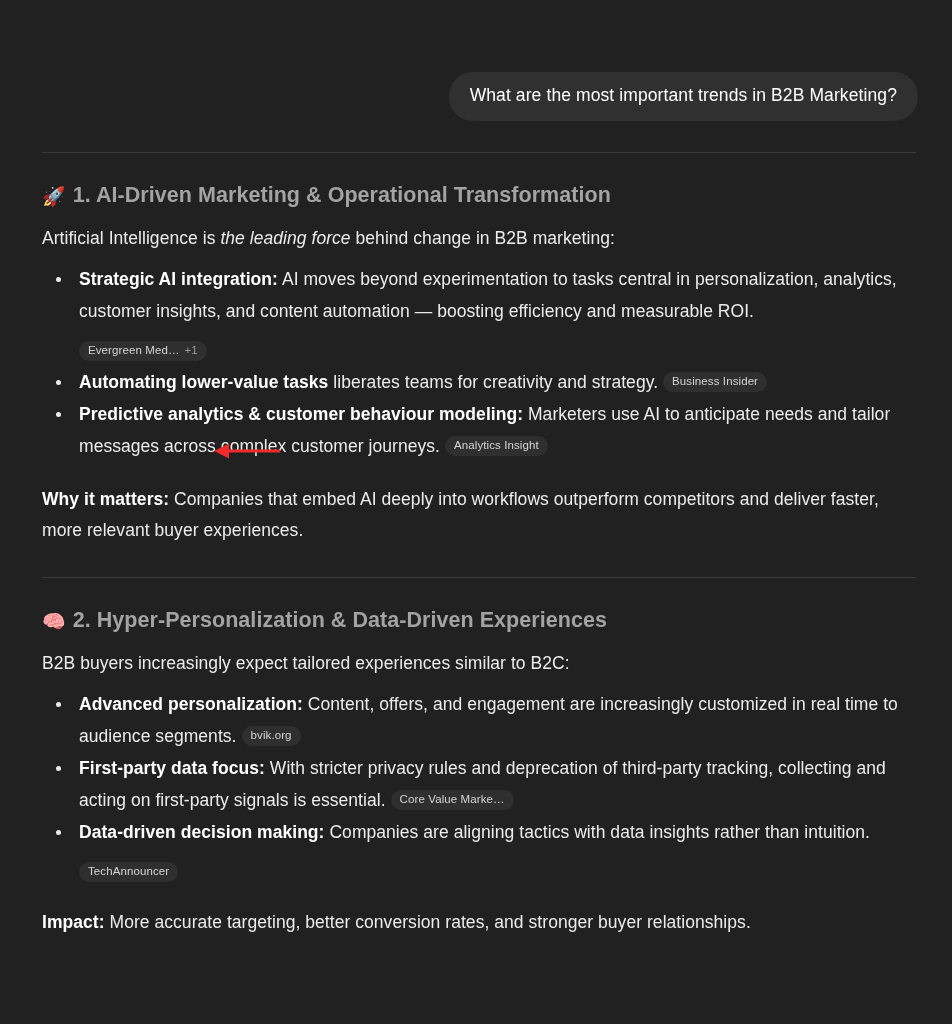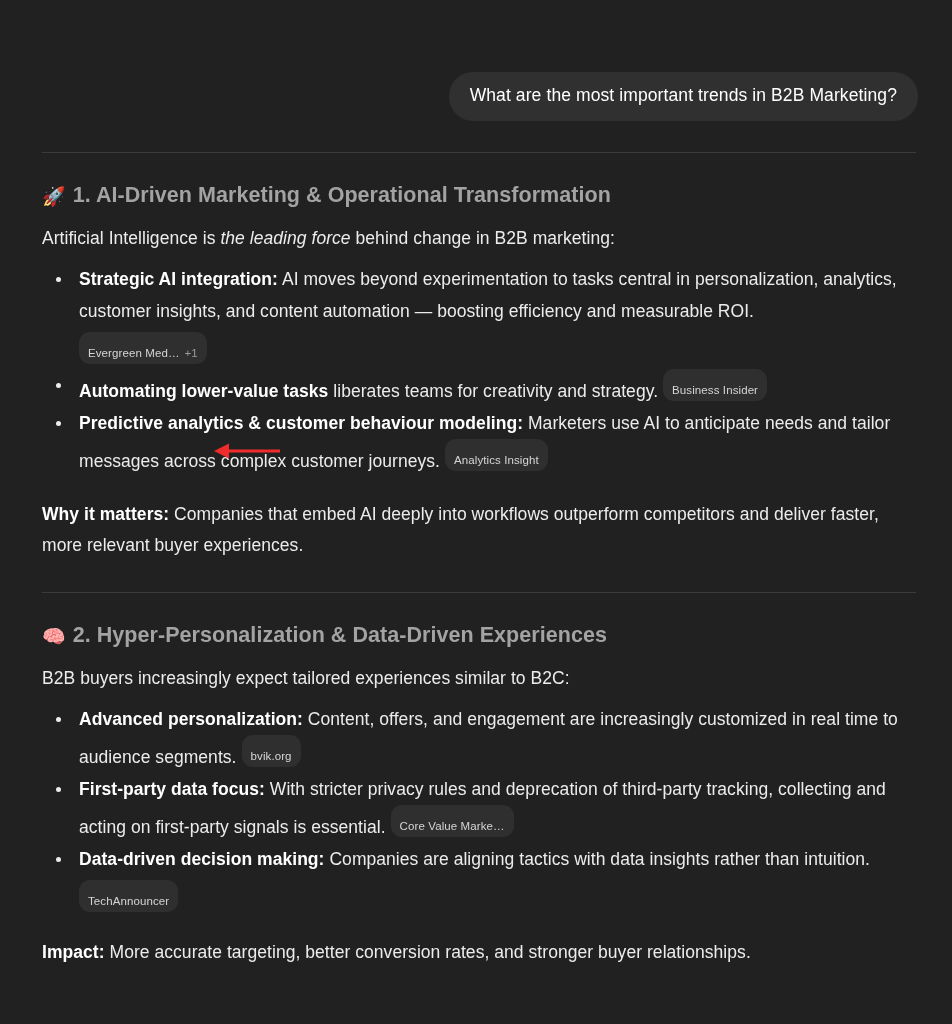--- a/index.html
+++ b/index.html
@@ -115,21 +115,21 @@
     background: #ececec;
   }
 
   
   .chip {
     display: inline-flex;
     align-items: center;
     gap: 5px;
     background: #2f2f2f;
     border-radius: 11px;
-    padding: 14px 9px 3px 9px;
+    padding: 2px 9px 3px 9px;
     font-size: 11.5px;
     line-height: 15px;
     color: #d5d5d5;
     vertical-align: 3px;
     margin-left: 5px;
     white-space: nowrap;
     font-weight: 400;
     letter-spacing: .1px;
   }
   .chip .plus {

